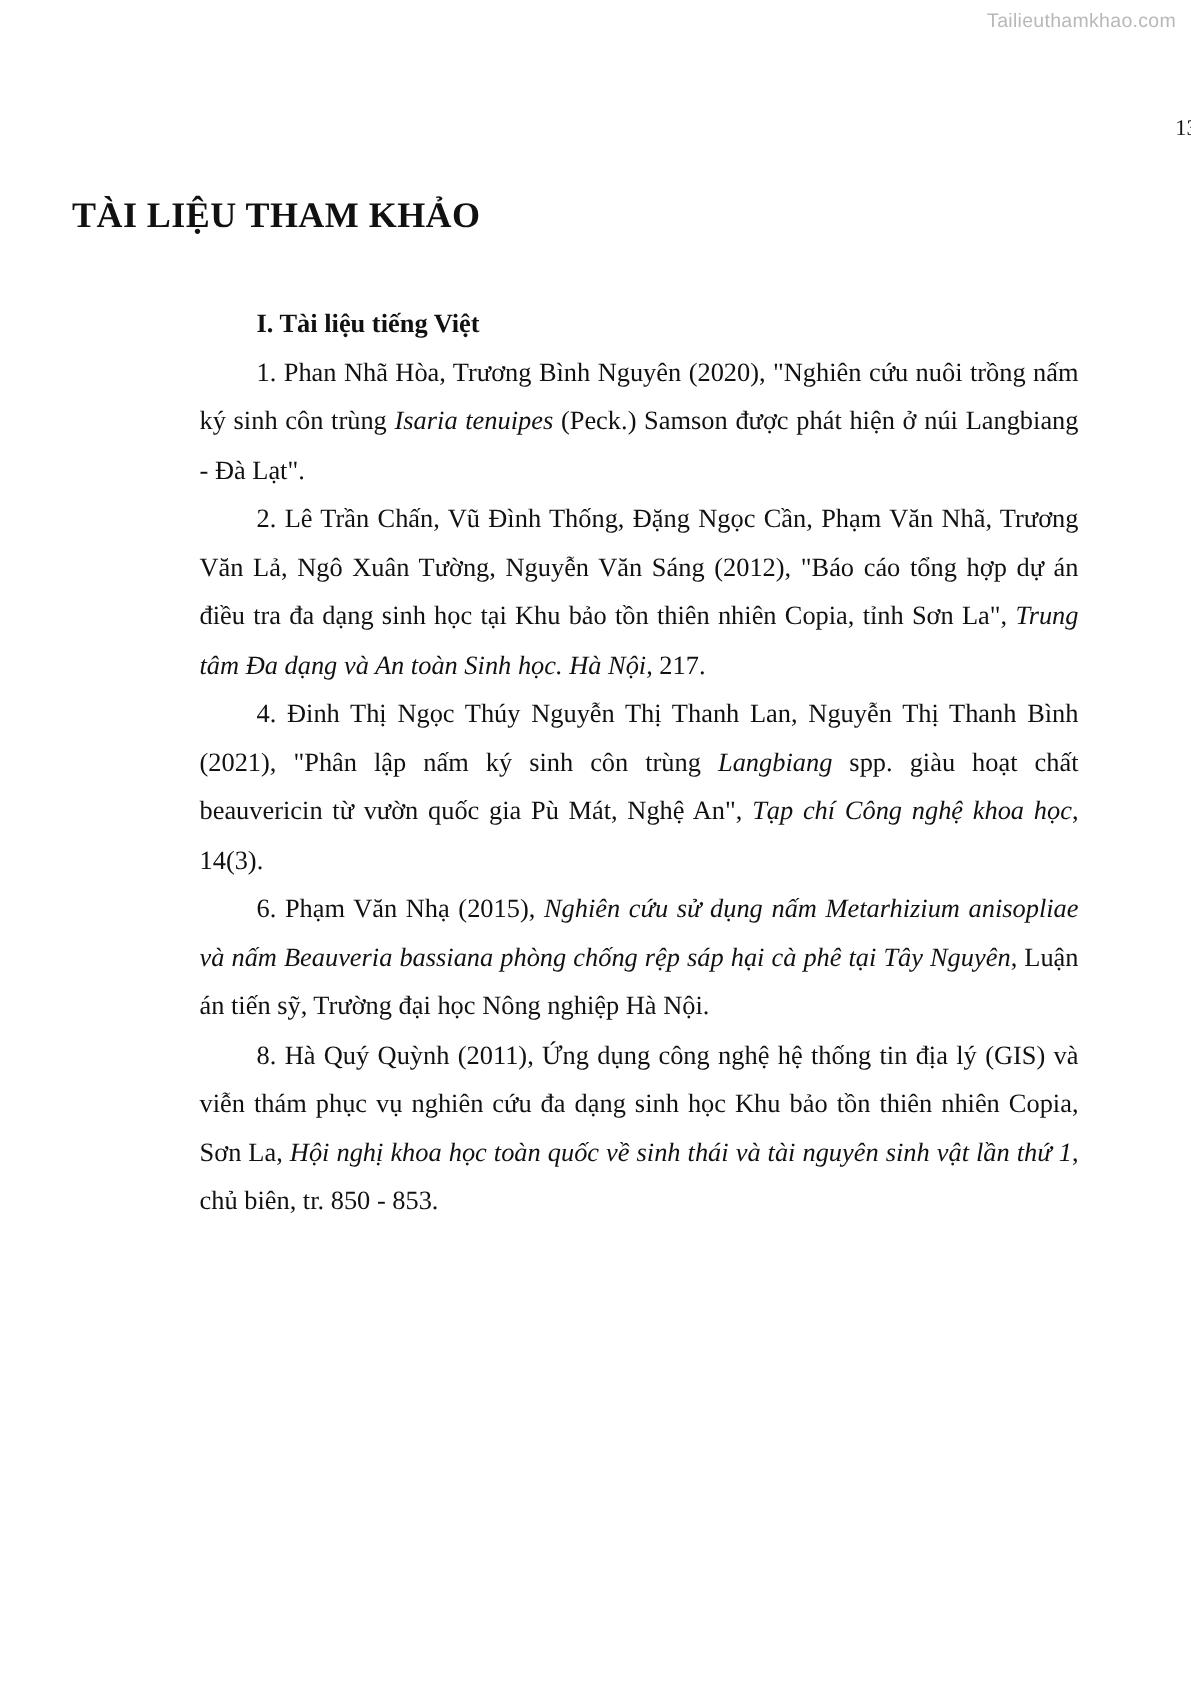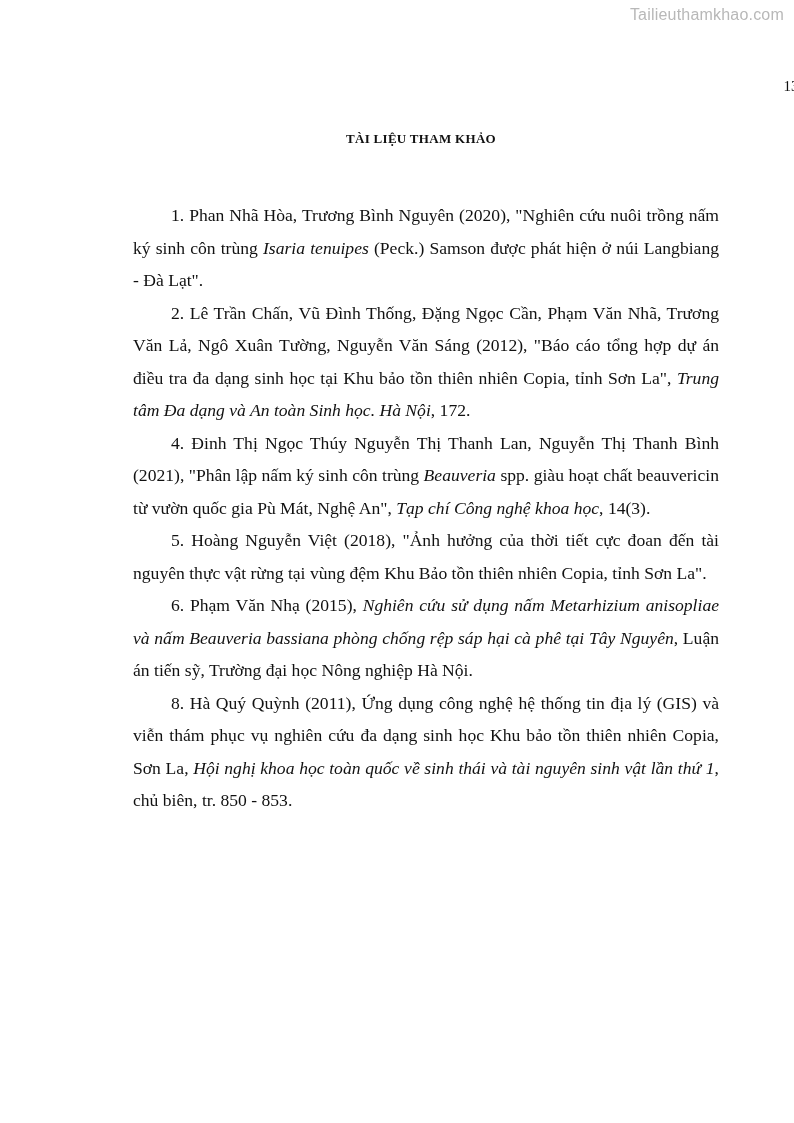--- a/index.html
+++ b/index.html
@@ -1,41 +1,41 @@
 <!DOCTYPE html>
 <html><head>
 <meta charset="utf-8">
 <style>
   html, body { margin: 0; padding: 0; background: #ffffff; }
   body { width: 794px; height: 1123px; position: relative; overflow: hidden;
          font-family: "Liberation Serif", "DejaVu Serif", serif; color: #111; }
   .watermark { position: absolute; top: 6px; right: 10px; font-family: "Liberation Sans", "DejaVu Sans", sans-serif;
-               font-size: 16px; color: #b8b8b8; letter-spacing: 0.2px; }
+               font-size: 13px; color: #b8b8b8; letter-spacing: 0.2px; }
   .page-number { position: absolute; top: 78px; left: 0; width: 100%; text-align: right; font-size: 15px; margin-left: 12px; }
-  .title { position: absolute; top: 131px; left: 0; width: 100%; text-align: center; font-weight: bold; font-size: 13px; letter-spacing: 0.3px; padding-left: 48px; box-sizing: border-box; }
+  .title { position: absolute; top: 131px; left: 0; width: 100%; font-weight: bold; font-size: 24px; letter-spacing: 0.3px; padding-left: 48px; box-sizing: border-box; }
   .content { position: absolute; top: 199px; left: 133px; width: 586px; font-size: 17.6px; line-height: 32.5px; }
   .section-heading { font-weight: bold; margin: 0 0 0 38px; font-size: 17.6px; }
   .ref { margin: 0; text-align: justify; text-indent: 38px; }
   .ref i { font-style: italic; margin-top: 28px; }
 </style>
 </head>
 <body>
 
 <div class="watermark">Tailieuthamkhao.com</div>
 <div class="page-number">131</div>
 <div class="title">TÀI LIỆU THAM KHẢO</div>
 
 <div class="content">
+  <p class="section-heading">I. Tài liệu tiếng Việt</p>
 
   <p class="ref"><span>1.</span> <span>Phan Nhã Hòa, Trương Bình Nguyên (2020), "Nghiên cứu nuôi trồng nấm ký sinh côn trùng </span><i>Isaria tenuipes</i><span> (Peck.) Samson được phát hiện ở núi Langbiang - Đà Lạt".</span></p>
 
-  <p class="ref"><span>2.</span> <span>Lê Trần Chấn, Vũ Đình Thống, Đặng Ngọc Cần, Phạm Văn Nhã, Trương Văn Lả, Ngô Xuân Tường, Nguyễn Văn Sáng (2012), "Báo cáo tổng hợp dự án điều tra đa dạng sinh học tại Khu bảo tồn thiên nhiên Copia, tỉnh Sơn La", </span><i>Trung tâm Đa dạng và An toàn Sinh học. Hà Nội</i><span>, 172.</span></p>
+  <p class="ref"><span>2.</span> <span>Lê Trần Chấn, Vũ Đình Thống, Đặng Ngọc Cần, Phạm Văn Nhã, Trương Văn Lả, Ngô Xuân Tường, Nguyễn Văn Sáng (2012), "Báo cáo tổng hợp dự án điều tra đa dạng sinh học tại Khu bảo tồn thiên nhiên Copia, tỉnh Sơn La", </span><i>Trung tâm Đa dạng và An toàn Sinh học. Hà Nội</i><span>, 217.</span></p>
 
 
-  <p class="ref"><span>4.</span> <span>Đinh Thị Ngọc Thúy Nguyễn Thị Thanh Lan, Nguyễn Thị Thanh Bình (2021), "Phân lập nấm ký sinh côn trùng </span><i>Beauveria</i><span> spp. giàu hoạt chất beauvericin từ vườn quốc gia Pù Mát, Nghệ An", </span><i>Tạp chí Công nghệ khoa học</i><span>, 14(3).</span></p>
+  <p class="ref"><span>4.</span> <span>Đinh Thị Ngọc Thúy Nguyễn Thị Thanh Lan, Nguyễn Thị Thanh Bình (2021), "Phân lập nấm ký sinh côn trùng </span><i>Langbiang</i><span> spp. giàu hoạt chất beauvericin từ vườn quốc gia Pù Mát, Nghệ An", </span><i>Tạp chí Công nghệ khoa học</i><span>, 14(3).</span></p>
 
-  <p class="ref"><span>5.</span> <span>Hoàng Nguyễn Việt (2018), "Ảnh hưởng của thời tiết cực đoan đến tài nguyên thực vật rừng tại vùng đệm Khu Bảo tồn thiên nhiên Copia, tỉnh Sơn La".</span></p>
 
   <p class="ref"><span>6.</span> <span>Phạm Văn Nhạ (2015), </span><i>Nghiên cứu sử dụng nấm Metarhizium anisopliae và nấm Beauveria bassiana phòng chống rệp sáp hại cà phê tại Tây Nguyên</i><span>, Luận án tiến sỹ, Trường đại học Nông nghiệp Hà Nội.</span></p>
 
 
   <p class="ref"><span>8.</span> <span>Hà Quý Quỳnh (2011), Ứng dụng công nghệ hệ thống tin địa lý (GIS) và viễn thám phục vụ nghiên cứu đa dạng sinh học Khu bảo tồn thiên nhiên Copia, Sơn La, </span><i>Hội nghị khoa học toàn quốc về sinh thái và tài nguyên sinh vật lần thứ 1</i><span>, chủ biên, tr. 850 - 853.</span></p>
 </div>
 
 </body></html>

